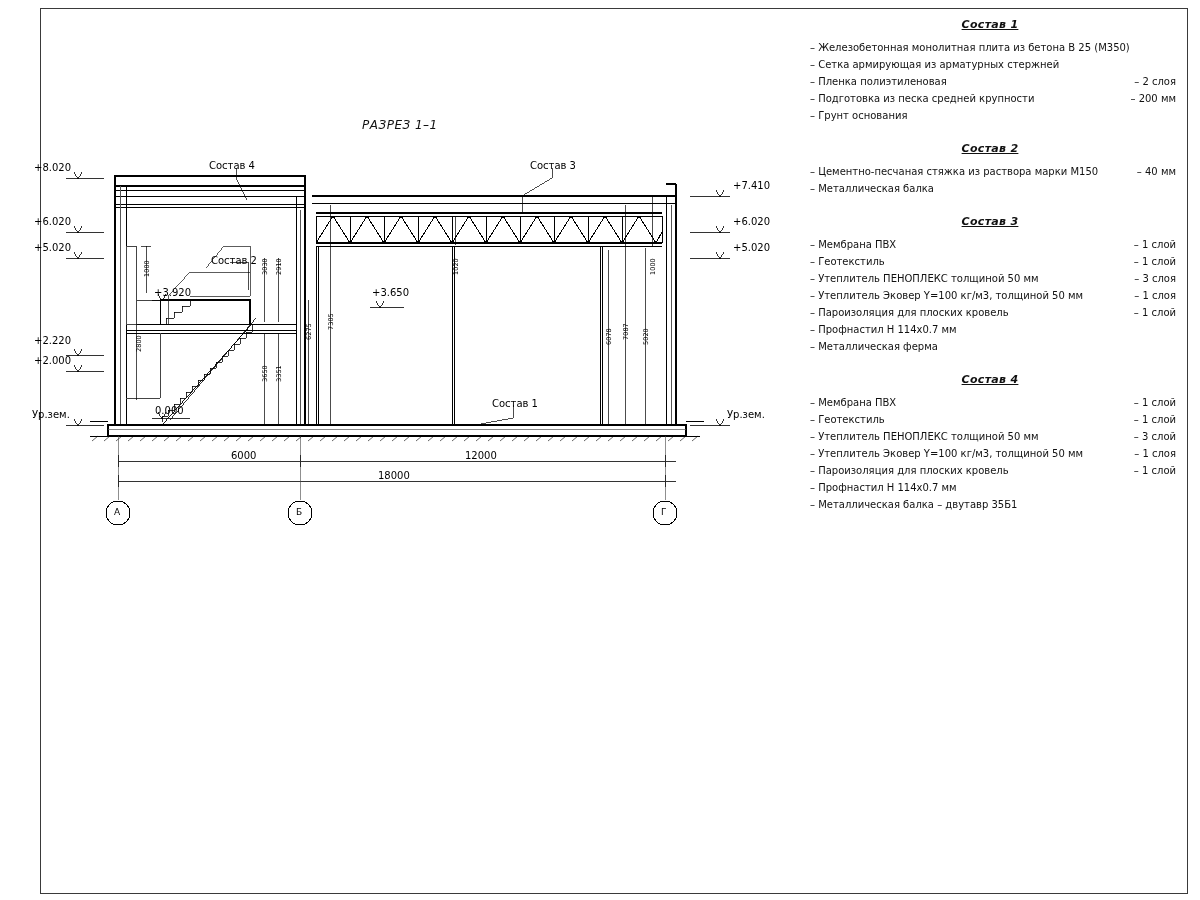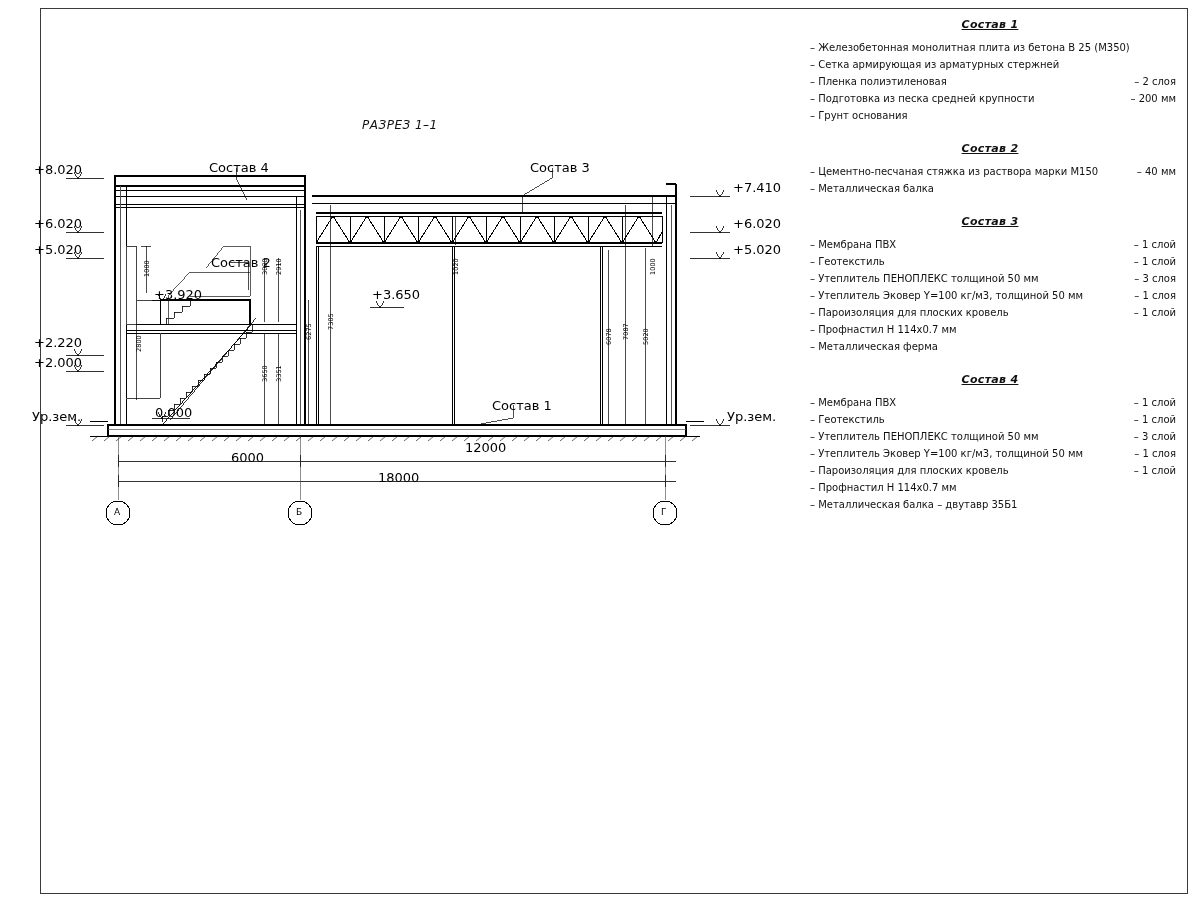--- a/index.html
+++ b/index.html
@@ -8,21 +8,21 @@
     background:#ffffff;
     font-family:"DejaVu Sans", sans-serif;
     color:#111;
     position:relative;
     overflow:hidden;
   }
   #sheet{position:absolute;left:0;top:0;width:1200px;height:900px;}
   .frame{position:absolute;left:40px;top:8px;width:1146px;height:884px;border:1px solid #3a3a3a;}
 
   
-  .t{position:absolute;white-space:nowrap;font-size:13px;line-height:1;color:#000;}
+  .t{position:absolute;white-space:nowrap;font-size:10px;line-height:1;color:#000;}
   .t.xs{font-size:6.6px;}
   .t.vert{transform-origin:0 0;transform:rotate(-90deg);}
 
   
   .draw-title{position:absolute;left:362px;top:118px;font-size:12px;letter-spacing:.5px;font-style:italic;}
 
   
   .spec{position:absolute;left:800px;top:18px;width:380px;}
   .spec-group{margin-bottom:17px;position:relative;}
   .spec-head{font-style:italic;font-weight:bold;font-size:11px;text-align:center;text-decoration:underline;margin-bottom:9px;letter-spacing:.3px;}
@@ -282,21 +282,21 @@
   <div class="t xs vert" style="left:276px;top:382px;">3351</div>
   <div class="t xs vert" style="left:306px;top:340px;">6275</div>
   <div class="t xs vert" style="left:328px;top:330px;">7305</div>
   <div class="t xs vert" style="left:453px;top:275px;">1020</div>
   <div class="t xs vert" style="left:606px;top:345px;">6078</div>
   <div class="t xs vert" style="left:623px;top:340px;">7087</div>
   <div class="t xs vert" style="left:643px;top:345px;">5020</div>
   <div class="t xs vert" style="left:650px;top:275px;">1000</div>
 
   <div class="t" style="left:194px;top:451px;margin-left:37px;">6000</div>
-  <div class="t" style="left:465px;top:441px;">12000</div>
+  <div class="t" style="left:465px;top:451px;">12000</div>
   <div class="t" style="left:378px;top:471px;">18000</div>
 
   <div class="t" style="left:114px;top:508px;font-size:9px;">А</div>
   <div class="t" style="left:296px;top:508px;font-size:9px;">Б</div>
   <div class="t" style="left:661px;top:508px;font-size:9px;">Г</div>
 
   <div class="spec">
 
     <div class="spec-group">
       <div class="spec-head">Состав 1</div>

